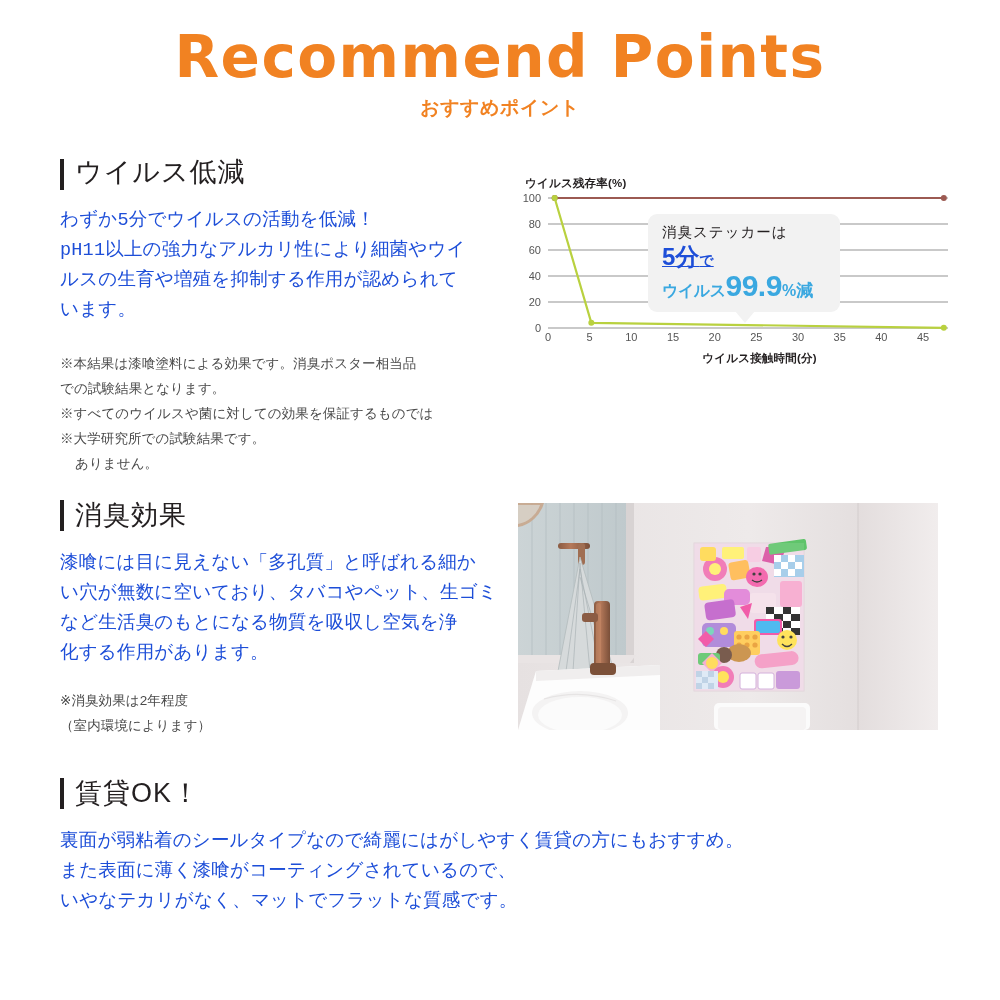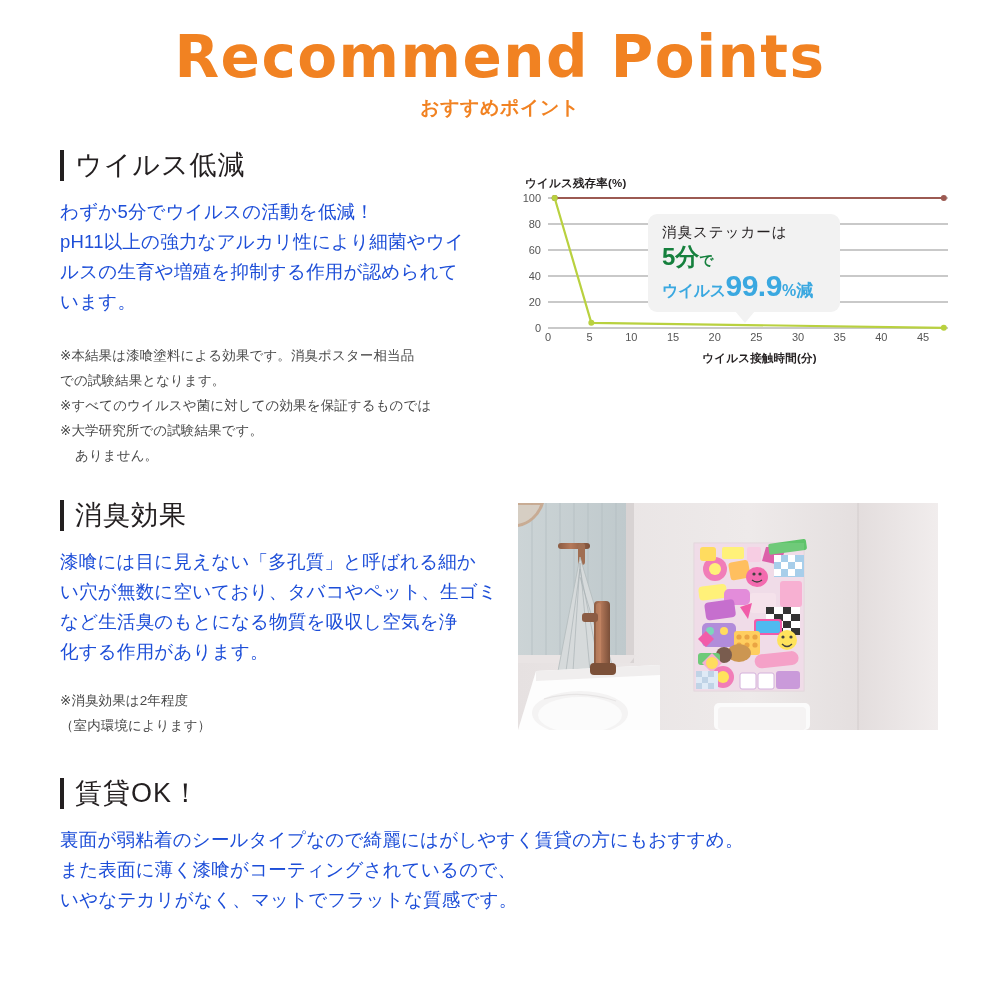--- a/index.html
+++ b/index.html
@@ -61,21 +61,21 @@
   .note-text {
     font-size: 13.5px;
     line-height: 1.85;
     color: #4a4a4a;
     letter-spacing: 0.1px;
   }
   .note-text .indent { display: block; padding-left: 15px; }
 
   
   .block1 { position: absolute; top: 143px; left: 0; width: 1000px; }
-  .block1 .left { position: absolute; left: 60px; top: 7px; width: 450px; }
+  .block1 .left { position: absolute; left: 60px; top: 16px; width: 450px; font-family: Liberation Mono, monospace; }
   .block1 .para { margin-top: 16px; }
   .block1 .notes { margin-top: 27px; }
 
   
   .chart-wrap { position: absolute; left: 525px; top: 33px; width: 420px; }
   .chart-ylabel {
     font-size: 11.5px; font-weight: 700; color: #231f20;
     letter-spacing: 0.2px; margin-bottom: 7px;
   }
   .plot {
@@ -251,21 +251,21 @@
               <circle cx="395.83333333333337" cy="0" r="3" fill="#9c5a52"></circle>
               <polyline points="6.666666666666667,0 43.333333333333336,124.8 395.83333333333337,129.87" fill="none" stroke="#b9d13f" stroke-width="2.2" vector-effect="non-scaling-stroke"></polyline>
               <circle cx="6.666666666666667" cy="0" r="3" fill="#b9d13f"></circle>
               <circle cx="43.333333333333336" cy="124.8" r="3" fill="#b9d13f"></circle>
               <circle cx="395.83333333333337" cy="129.87" r="3" fill="#b9d13f"></circle>
             </g>
         </svg>
 
         <div class="callout" style="background: rgb(242, 242, 242);">
           <div class="c1">消臭ステッカーは</div>
-          <div class="c2" style="color: #15803d;">
+          <div class="c2" style="color: #1d4ed8; text-decoration: underline;">
             <span class="big">5分</span><span class="sm">で</span>
           </div>
           <div class="c3" style="color: rgb(58, 168, 224);">
             <span class="kana">ウイルス</span><span class="num">99.9</span><span class="pct">%</span><span class="gen">減</span>
           </div>
         </div>
       </div>
 
       <div class="xaxis" id="xticks">
           <div class="xtick" style="left: 0px;">0</div>

